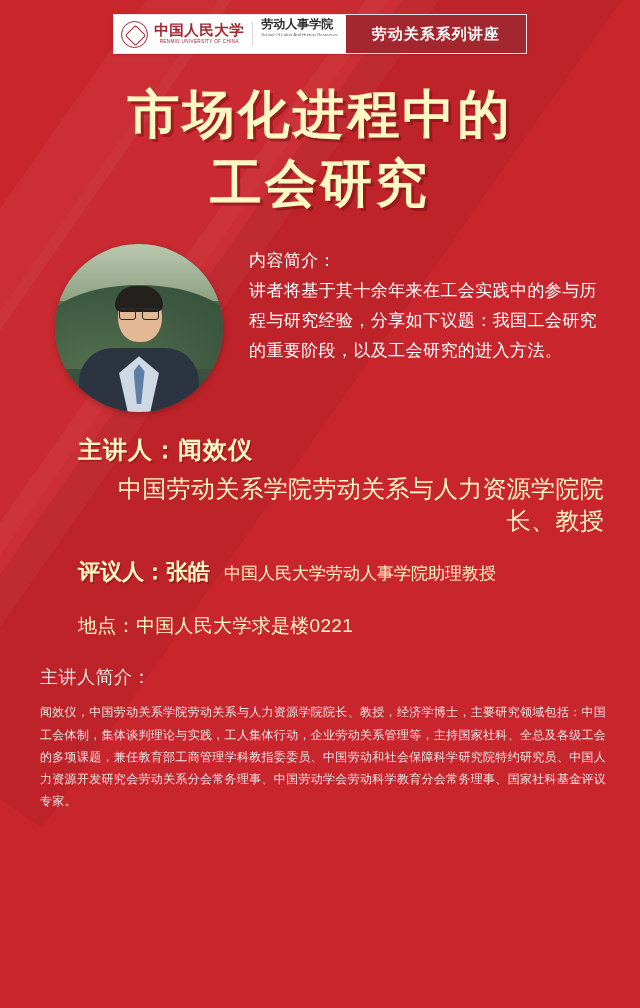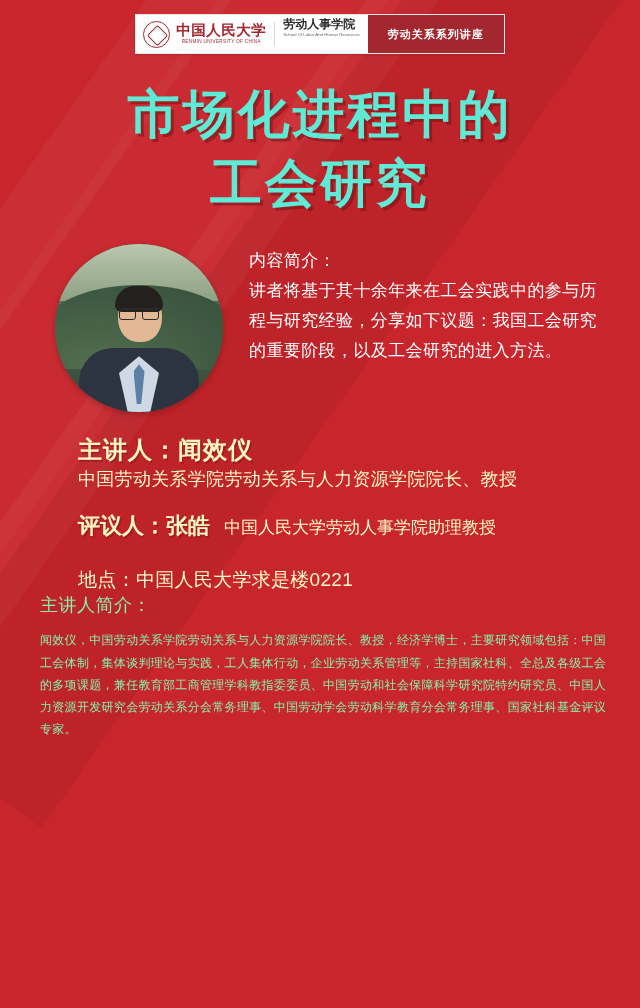--- a/index.html
+++ b/index.html
@@ -114,34 +114,34 @@
   }
   .school .en {
     font-size: 4.3px;
     color: #666;
     white-space: nowrap;
     margin-top: 2px;
   }
   .series-tag {
     display: flex;
     align-items: center;
-    padding: 0 20px;
+    padding: 0 26px;
     background: #a3272e;
     color: #fff;
-    font-size: 11px;
+    font-size: 15px;
     font-weight: bold;
     letter-spacing: 1px;
     white-space: nowrap;
   }
 
   
   .title-wrap {
     margin-top: 26px;
     text-align: center;
-    color: #5eead4;
+    color: #fef9c3;
   }
   .title-line {
     font-family: "DejaVu Sans", "Liberation Sans", sans-serif;
     font-size: 52px;
     font-weight: bold;
     letter-spacing: 3px;
     line-height: 1.33;
     text-shadow: 3px 3px 0 rgba(120,16,20,0.55);
   }
 
@@ -235,23 +235,24 @@
     padding: 0 36px 0 78px;
     color: #fef9c3;
   }
   .speaker-line {
     font-size: 24px;
     font-weight: bold;
     letter-spacing: 1px;
     text-shadow: 1.5px 1.5px 0 rgba(120,16,20,0.4);
   }
   .speaker-sub {
-    margin-top: 1px;
-    font-size: 18px;
+    margin-top: 7px;
+    font-size: 24px;
     letter-spacing: 0.3px;
+    text-align: right;
   }
   .role-row {
     margin-top: 20px;
     display: flex;
     align-items: baseline;
     gap: 14px;
   }
   .role-row .role {
     font-size: 22px;
     font-weight: bold;
@@ -264,22 +265,23 @@
   }
   .meta-row {
     margin-top: 26px;
     font-size: 19px;
     letter-spacing: 0.3px;
   }
   .meta-row + .meta-row { margin-top: 12px; }
 
   
   .bio {
+    margin-top: 26px;
     padding: 0 34px 0 40px;
-    color: #86efac;
+    color: #e5e5e5;
   }
   .bio-title {
     font-size: 18px;
     letter-spacing: 0.5px;
   }
   .bio-body {
     margin-top: 12px;
     font-size: 12px;
     line-height: 1.85;
     text-align: justify;

